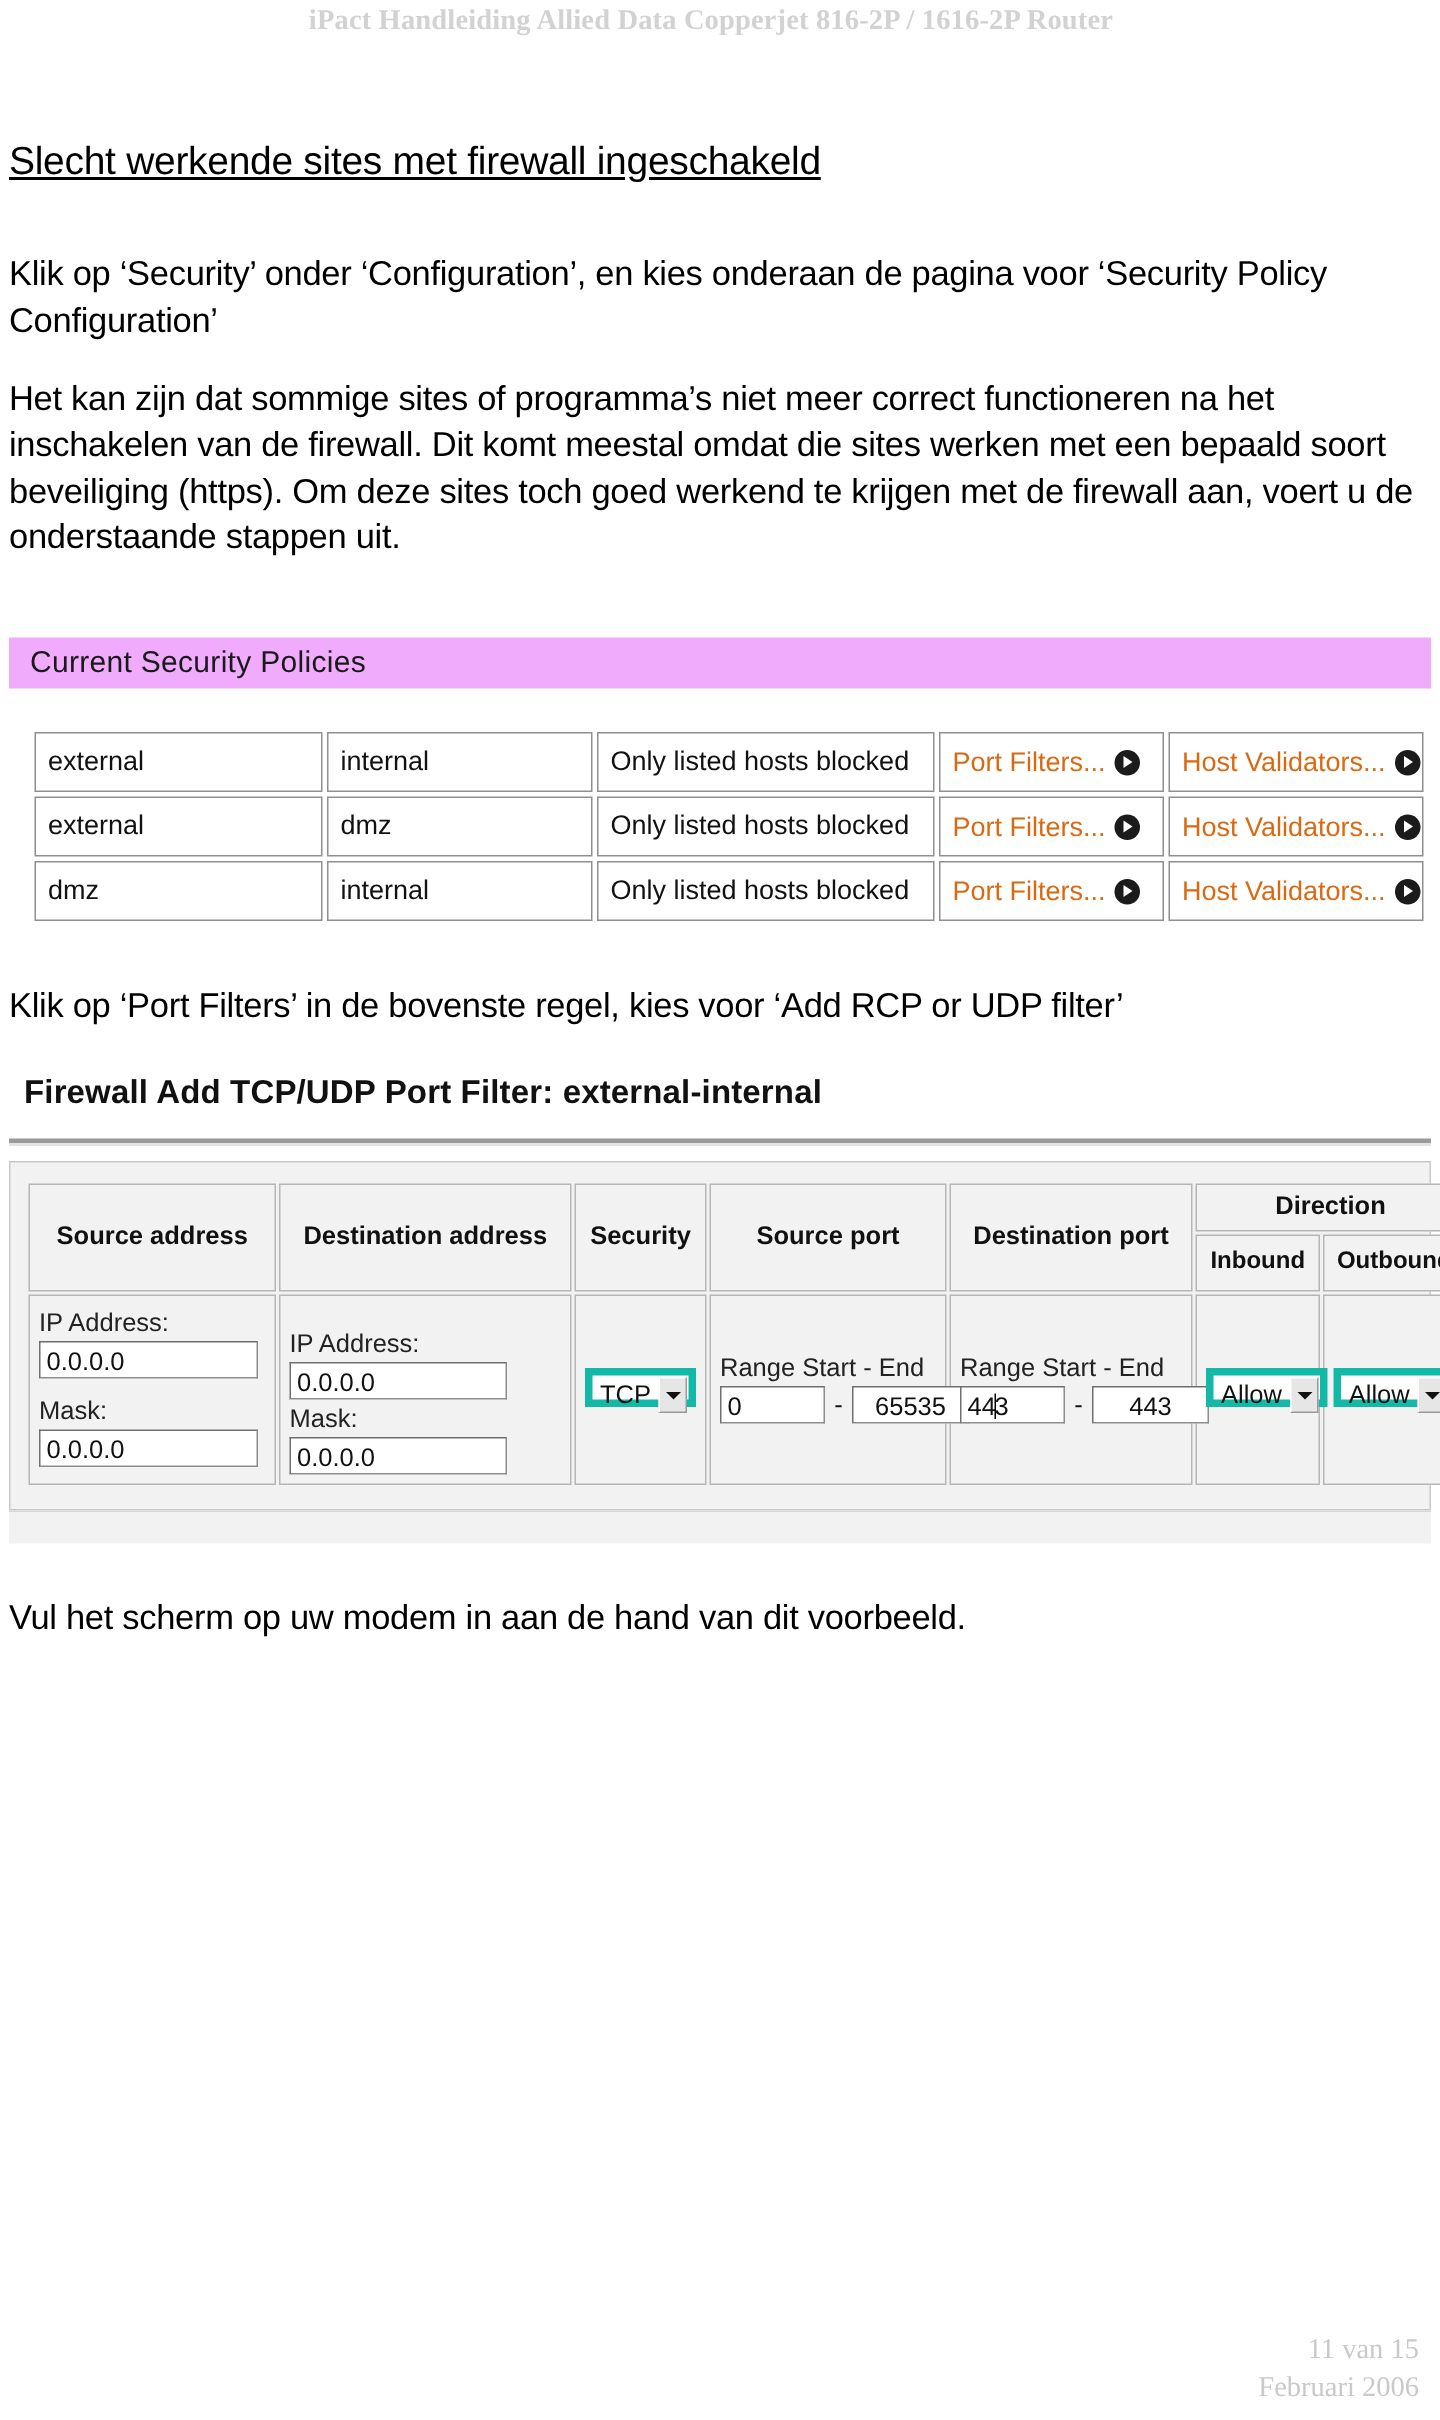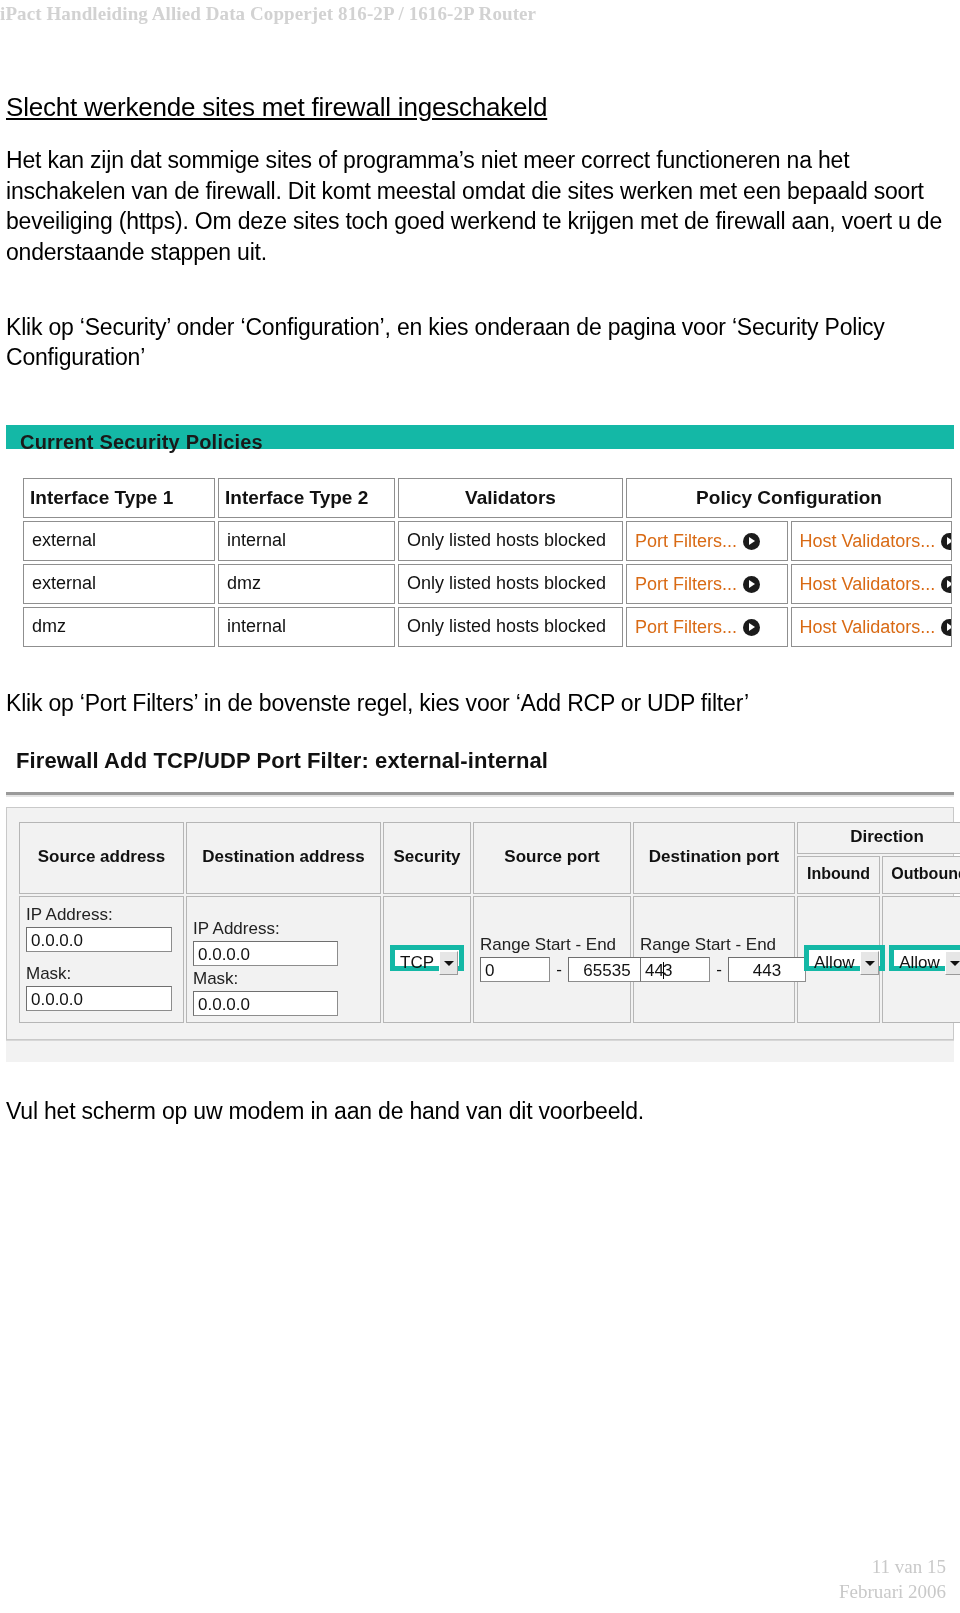--- a/index.html
+++ b/index.html
@@ -9,21 +9,21 @@
     height: 1613px;
     background: #ffffff;
     font-family: "Liberation Sans", sans-serif;
     position: relative;
     overflow: hidden;
   }
 
   
   .doc-header{
     position:absolute; top:0; left:0; right:0;
-    text-align:left;
+    text-align:center;
     padding:3px 12px 0 0;
     font-family:"Liberation Serif", serif;
     font-weight:bold;
     font-size:19px;
     color:#d2d2d2;
     letter-spacing:.1px;
     white-space:nowrap;
   }
 
   
@@ -49,26 +49,26 @@
     line-height:1.33;
     color:#000;
     letter-spacing:-.2px;
   }
   p.para.tight{ margin-top:44px; }
 
   
   .shot{ font-family:"Liberation Sans", sans-serif; }
 
   .panel-band{
-    background:#14b8a6;
-    height:24px;
+    background:#f0abfc;
+    height:34px;
     line-height:34px;
     padding-left:14px;
     font-size:20px;
-    font-weight:bold;
+    font-weight:normal;
     color:#1a1a1a;
     letter-spacing:.2px;
   }
 
   .policies-wrap{ margin-top:26px; padding:0 14px 0 14px; }
 
   table.policies{
     border-collapse:separate;
     border-spacing:3px;
     width:905px;
@@ -260,39 +260,33 @@
 <body>
 
 <div class="doc-header">
   <span>iPact Handleiding Allied Data Copperjet 816-2P / 1616-2P Router</span>
 </div>
 
 <div class="page">
 
   <h1 class="section-title">Slecht werkende sites met firewall ingeschakeld</h1>
 
+  <p class="para tight">Klik op ‘Security’ onder ‘Configuration’, en kies onderaan de pagina voor ‘Security Policy Configuration’</p>
+
   <p class="para">Het kan zijn dat sommige sites of programma’s niet meer correct functioneren na het inschakelen van de firewall. Dit komt meestal omdat die sites werken met een bepaald soort beveiliging (https). Om deze sites toch goed werkend te krijgen met de firewall aan, voert u de onderstaande stappen uit.</p>
-
-  <p class="para tight">Klik op ‘Security’ onder ‘Configuration’, en kies onderaan de pagina voor ‘Security Policy Configuration’</p>
 
   <div class="shot" style="margin-top:52px;">
 
     <div class="panel-band">
       <span>Current Security Policies</span>
     </div>
 
     <div class="policies-wrap">
       <table class="policies">
         <tbody>
-            <tr>
-          <td class="hdr lft c1">Interface Type 1</td>
-          <td class="hdr lft c2">Interface Type 2</td>
-          <td class="hdr c3">Validators</td>
-          <td class="hdr policy-hdr" colspan="2">Policy Configuration</td>
-        </tr>
 
         <tr>
           <td class="c1">external</td>
           <td class="c2">internal</td>
           <td class="c3">Only listed hosts blocked</td>
           <td class="c4 pf-cell">
             <span class="lnk">Port Filters...</span><span class="arrow-ico"></span>
           </td>
           <td class="c5 pf-cell">
             <span class="lnk">Host Validators...</span><span class="arrow-ico"></span>

